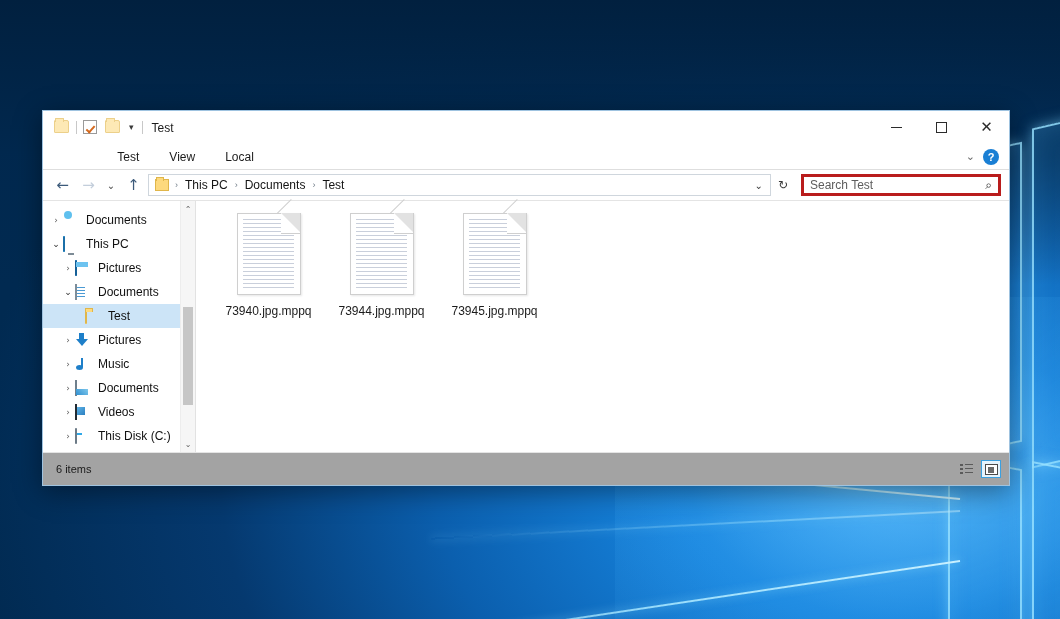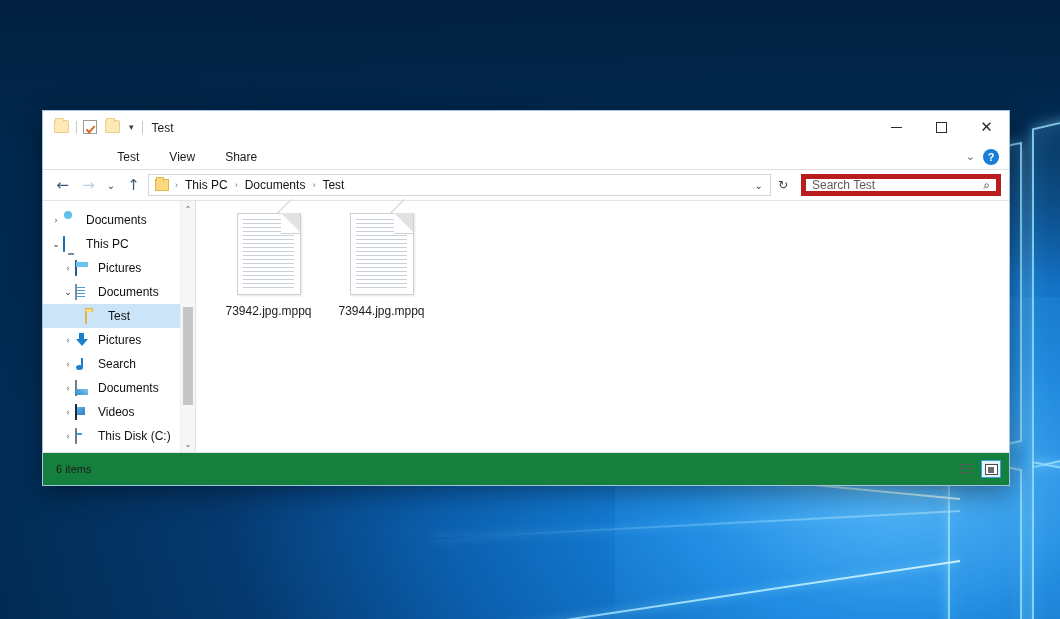--- a/index.html
+++ b/index.html
@@ -92,21 +92,21 @@
     display:flex; align-items:center; padding:0 4px 0 6px; gap:3px; min-width:0;
   }
   .crumb { font-size:12px; color:#141414; padding:0 3px; white-space:nowrap; }
   .crumb-sep { font-size:9px; color:#6f7b87; padding:0 1px; }
   .addr-folder { width:14px; height:12px; background:#fdd97d; border:1px solid #e0b64a; position:relative; margin-right:2px; flex:0 0 auto; }
   .addr-folder::before { content:""; position:absolute; left:0; top:-3px; width:6px; height:3px; background:#fdd97d; border:1px solid #e0b64a; border-bottom:none; }
   .addr-tools { margin-left:auto; display:flex; align-items:center; gap:2px; }
   .addr-caret { font-size:10px; color:#3a3a3a; padding:0 3px; }
   .refresh { font-size:12px; color:#3a3a3a; padding:0 4px; font-family:"DejaVu Sans", sans-serif; }
   .searchbox {
-    width:200px; height:22px; border:5px solid #b91c1c; background:#fff;
+    width:200px; height:22px; border:3px solid #b91c1c; background:#fff;
     display:flex; align-items:center; padding:0 6px; margin-left:6px; flex:0 0 auto;
   }
   .search-ph { font-size:12px; color:#5d5d5d; flex:1; }
   .search-ico { font-size:12px; color:#3a3a3a; font-family:"DejaVu Sans", sans-serif; }
 
   
   .wbody { flex:1; display:flex; min-height:0; border-top:1px solid #e4e4e4; }
 
   
   .navpane { width:152px; flex:0 0 auto; background:#fff; position:relative; padding-top:7px; overflow:hidden; }
@@ -169,21 +169,21 @@
   .doc-fold {
     position:absolute; right:0; top:0; width:0; height:0;
     border-left:20px solid transparent; border-top:20px solid #e2e2e2;
   }
   .doc-fold-edge { position:absolute; right:0; top:0; width:20px; height:20px; border-left:1px solid #cfcfcf; transform:rotate(45deg) translate(-7px,-7px); transform-origin:center; }
   .doc-topline { position:absolute; right:0; top:20px; width:20px; height:1px; background:#cfcfcf; }
   .doc-rightline { position:absolute; right:0; top:0; bottom:0; width:1px; background:#cfcfcf; }
   .filename { font-size:12px; color:#1b1b1b; margin-top:9px; white-space:nowrap; }
 
   
-  .statusbar { height:25px; flex:0 0 auto; background:#15803d; border-top:1px solid #e4e4e4; display:flex; align-items:center; padding:16px 8px;gap:16px; }
+  .statusbar { height:25px; flex:0 0 auto; background:#a3a3a3; border-top:1px solid #e4e4e4; display:flex; align-items:center; padding:16px 8px;gap:16px; }
   .status-text { font-size:11px; color:#1b1b1b; margin-left:5px; }
   .view-btns { margin-left:auto; display:flex; gap:5px; align-items:center; }
   .vbtn { width:20px; height:18px; display:flex; align-items:center; justify-content:center; position:relative; }
   .vbtn.active { border:1px solid #3ba0e0; background:#e5f3fc; }
   .vi-details { width:13px; height:11px; position:relative; }
   .vi-details::before {
     content:""; position:absolute; left:0; top:0; width:3px; height:11px;
     background:repeating-linear-gradient(180deg,#5a5a5a 0 2px, transparent 2px 4px);
   }
   .vi-details::after {
@@ -235,21 +235,21 @@
           <span></span>
         </div>
       <div class="wc wc-close">✕</div>
     </div>
   </div>
 
   <div class="ribbon">
     <div class="rtab rtab-file">File</div>
     <div class="rtab">Test</div>
     <div class="rtab">View</div>
-    <div class="rtab">Share</div>
+    <div class="rtab">Local</div>
     <div class="ribbon-right">
       <div class="rib-caret">⌄</div>
       <div class="help-ico">?</div>
     </div>
   </div>
 
   <div class="addrbar">
     <div class="nav-btn">←</div>
     <div class="nav-btn nav-dim">→</div>
     <div class="nav-btn nav-small">⌄</div>
@@ -308,21 +308,21 @@
 
       <div class="navrow indent1">
         <span class="chev">›</span>
         <span class="nav-ico"><span class="ni-down"></span></span>
         <span>Pictures</span>
       </div>
 
       <div class="navrow indent1">
         <span class="chev">›</span>
         <span class="nav-ico"><span class="ni-music"></span></span>
-        <span>Search</span>
+        <span>Music</span>
       </div>
 
       <div class="navrow indent1">
         <span class="chev">›</span>
         <span class="nav-ico"><span class="ni-pics"></span></span>
         <span>Documents</span>
       </div>
 
       <div class="navrow indent1">
         <span class="chev">›</span>
@@ -340,50 +340,62 @@
         <div class="nsb-arrow">⌃</div>
         <div class="nsb-thumb"></div>
         <div class="nsb-arrow bottom">⌄</div>
       </div>
     </div>
 
     <div class="pane-divider"></div>
 
     <div class="content">
       <div class="filegrid">
-
-
 
         <div class="fileitem">
           <div class="docicon">
             <div class="doc-page"></div>
               <div class="doc-lines"></div>
             <div class="doc-fold-cut"></div>
               <div class="doc-fold"></div>
             <div class="doc-fold-edge"></div>
               <div class="doc-topline"></div>
               <div class="doc-rightline"></div>
           </div>
-          <div class="filename">73942.jpg.mppq</div>
-        </div>
+          <div class="filename">73940.jpg.mppq</div>
+        </div>
+
+
 
 
         <div class="fileitem">
           <div class="docicon">
             <div class="doc-page"></div>
               <div class="doc-lines"></div>
             <div class="doc-fold-cut"></div>
               <div class="doc-fold"></div>
             <div class="doc-fold-edge"></div>
               <div class="doc-topline"></div>
               <div class="doc-rightline"></div>
           </div>
           <div class="filename">73944.jpg.mppq</div>
         </div>
 
+        <div class="fileitem">
+          <div class="docicon">
+            <div class="doc-page"></div>
+              <div class="doc-lines"></div>
+            <div class="doc-fold-cut"></div>
+              <div class="doc-fold"></div>
+            <div class="doc-fold-edge"></div>
+              <div class="doc-topline"></div>
+              <div class="doc-rightline"></div>
+          </div>
+          <div class="filename">73945.jpg.mppq</div>
+        </div>
 
       </div>
     </div>
   </div>
 
   <div class="statusbar">
     <div class="status-text">6 items</div>
     <div class="view-btns">
       <div class="vbtn">
           <span class="vi-details"></span>

